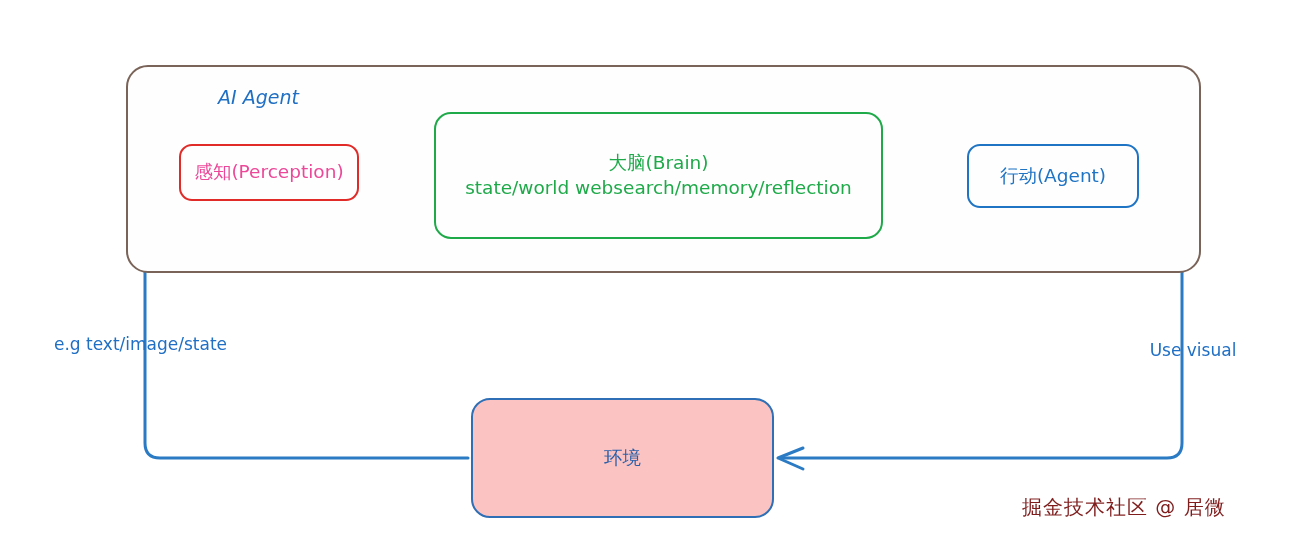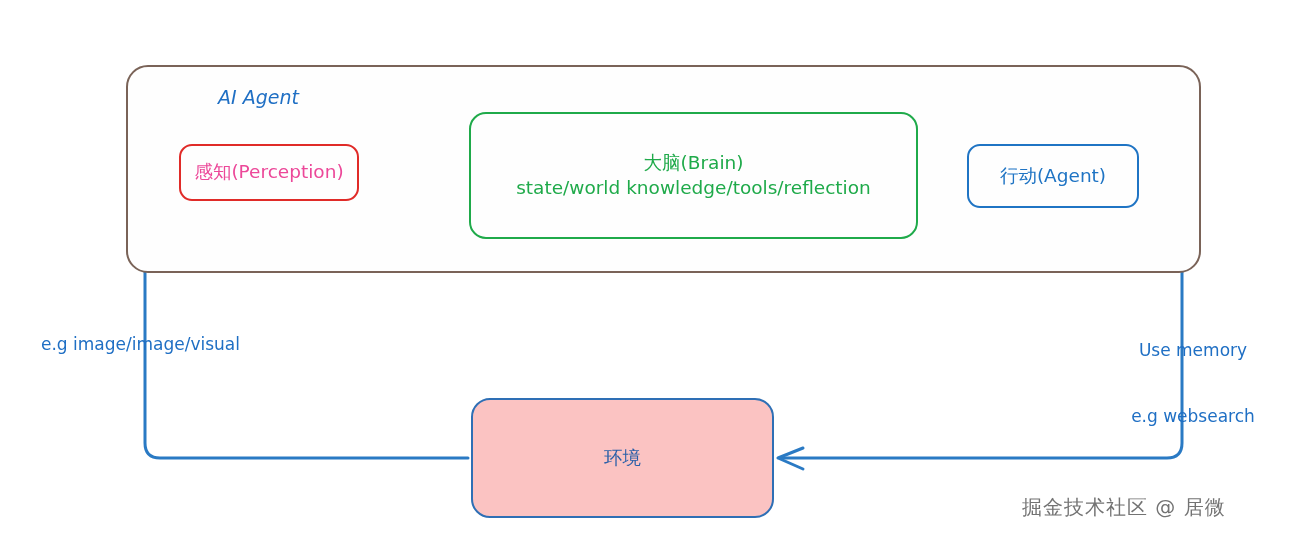--- a/index.html
+++ b/index.html
@@ -62,21 +62,20 @@
   .brain {
     left: 434px;
     top: 112px;
     width: 449px;
     height: 127px;
     border: 2.6px solid #1faa4a;
     border-radius: 17px;
     color: #1faa4a;
     font-size: 18.5px;
     flex-direction: column;
-    margin-left: 35px;
   }
   .brain .l1 { font-size: 18.5px; }
   .brain .l2 { font-size: 18.5px; }
   .brain .l3 { font-size: 18.5px; }
 
   .action {
     left: 967px;
     top: 144px;
     width: 172px;
     height: 64px;
@@ -131,21 +130,21 @@
     text-align: center;
     color: #1f6fc4;
     font-size: 17px;
   }
   .usetools .l1 { display: block; }
   .usetools .l2 { display: block; }
 
   .watermark {
     left: 1022px;
     top: 494px;
-    color: #737373;
+    color: #7f1d1d;
     font-size: 20px;
     letter-spacing: 1px;
   }
 </style>
 </head>
 <body>
 
 <div id="stage">
 
   <svg id="wires" viewBox="0 0 1313 538">
@@ -175,35 +174,34 @@
   <div class="box outer-agent"></div>
 
   <div class="txt agent-title">AI Agent</div>
 
   <div class="box perception">
     <span>感知(Perception)</span>
   </div>
 
   <div class="box brain">
     <span class="l1">大脑(Brain)</span>
-    <span class="l2">state/world knowledge/tools/reflection</span>
+    <span class="l2">state/world websearch/memory/reflection</span>
   </div>
 
   <div class="box action">
     <span>行动(Agent)</span>
   </div>
 
   <div class="box environment">
     <span>环境</span>
   </div>
 
   <div class="txt observe">
-    <span class="l2">e.g image/image/visual</span>
+    <span class="l2">e.g text/image/state</span>
   </div>
 
   <div class="txt usetools">
-    <span class="l1">Use memory</span>
-    <span class="l2">e.g websearch</span>
+    <span class="l1">Use visual</span>
   </div>
 
   <div class="txt watermark">掘金技术社区 @ 居微</div>
 
 </div>
 
 </body></html>

